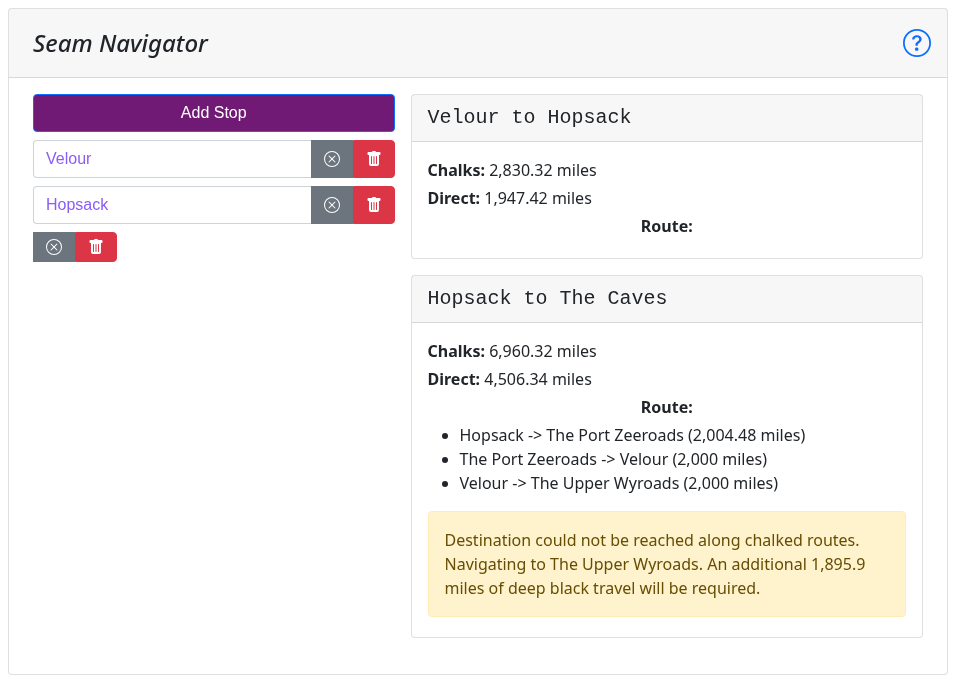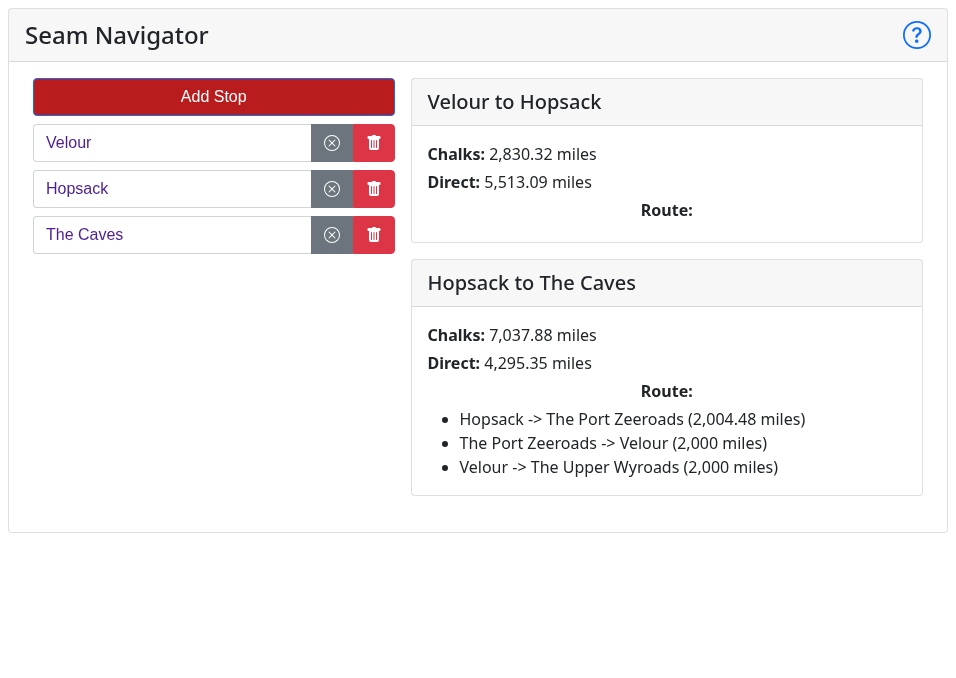--- a/index.html
+++ b/index.html
@@ -15,22 +15,22 @@
       border: 1px solid rgba(0,0,0,.125);
       border-radius: .25rem;
       margin-bottom: 1rem;
       background: #fff;
     }
     .card-header {
       padding: .5rem 1rem;
       background-color: rgba(0,0,0,.03);
       border-bottom: 1px solid rgba(0,0,0,.125);
     }
-    .card-header h4 { margin: 0; font-size: 1.5rem; font-weight: 500; }
-    .card-header h5 { margin: 0; font-size: 1.25rem; font-weight: 500; }
+    .card-header h4 { margin: 8px; font-size: 1.5rem; font-weight: 500; font-style: italic; }
+    .card-header h5 { margin: 0; font-size: 1.25rem; font-weight: 500; font-family: Liberation Mono, monospace; }
     .card-body { padding: 1rem; }
 
     .header-row {
       display: flex;
       align-items: center;
       justify-content: space-between;
     }
     .help-icon-btn {
       background: none; border: none; cursor: pointer; padding: 0;
       color: #0d6efd;
@@ -63,38 +63,38 @@
       font-size: 1rem;
       line-height: 1.5;
       border-radius: .25rem;
       border: 1px solid transparent;
       cursor: pointer;
       color: #fff;
       user-select: none;
       text-align: center;
       vertical-align: middle;
     }
-    .btn-primary { background-color: #b91c1c; border-color: #0d6efd; }
+    .btn-primary { background-color: #701a75; border-color: #0d6efd; }
     .btn-secondary { background-color: #6c757d; border-color: #6c757d; }
     .btn-danger { background-color: #dc3545; border-color: #dc3545; }
 
     .d-grid { display: grid; margin-bottom: .5rem; }
 
     .input-group {
       display: flex;
       width: 100%;
       margin-bottom: .5rem;
     }
     .input-group .form-control {
       flex: 1 1 auto;
       min-width: 0;
       padding: .375rem .75rem;
       font-size: 1rem;
       line-height: 1.5;
-      color: #4c1d95;
+      color: #8b5cf6;
       background-color: #fff;
       border: 1px solid #ced4da;
       border-radius: .25rem 0 0 .25rem;
       border-right: none;
       outline: none;
     }
     .input-group .btn { border-radius: 0; }
     .input-group .btn:last-child { border-radius: 0 .25rem .25rem 0; }
     .input-group .btn svg { width: 16px; height: 16px; display: block; }
 
@@ -156,21 +156,20 @@
                   <path d="M4.646 4.646a.5.5 0 0 1 .708 0L8 7.293l2.646-2.647a.5.5 0 0 1 .708.708L8.707 8l2.647 2.646a.5.5 0 0 1-.708.708L8 8.707l-2.646 2.647a.5.5 0 0 1-.708-.708L7.293 8 4.646 5.354a.5.5 0 0 1 0-.708z"></path>
                 </svg>
               </button>
               <button class="btn btn-danger">
                 <svg viewBox="0 0 16 16" fill="currentColor">
                   <path d="M2.5 1a1 1 0 0 0-1 1v1a1 1 0 0 0 1 1H3v9a2 2 0 0 0 2 2h6a2 2 0 0 0 2-2V4h.5a1 1 0 0 0 1-1V2a1 1 0 0 0-1-1H10a1 1 0 0 0-1-1H7a1 1 0 0 0-1 1H2.5zm3 4a.5.5 0 0 1 .5.5v7a.5.5 0 0 1-1 0v-7a.5.5 0 0 1 .5-.5zM8 5a.5.5 0 0 1 .5.5v7a.5.5 0 0 1-1 0v-7A.5.5 0 0 1 8 5zm3 .5v7a.5.5 0 0 1-1 0v-7a.5.5 0 0 1 1 0z"></path>
                 </svg>
               </button>
             </div>
             <div class="input-group">
-              <input class="form-control" value="The Caves" style="">
               <button class="btn btn-secondary">
                 <svg viewBox="0 0 16 16" fill="currentColor">
                   <path d="M8 15A7 7 0 1 1 8 1a7 7 0 0 1 0 14zm0 1A8 8 0 1 0 8 0a8 8 0 0 0 0 16z"></path>
                   <path d="M4.646 4.646a.5.5 0 0 1 .708 0L8 7.293l2.646-2.647a.5.5 0 0 1 .708.708L8.707 8l2.647 2.646a.5.5 0 0 1-.708.708L8 8.707l-2.646 2.647a.5.5 0 0 1-.708-.708L7.293 8 4.646 5.354a.5.5 0 0 1 0-.708z"></path>
                 </svg>
               </button>
               <button class="btn btn-danger">
                 <svg viewBox="0 0 16 16" fill="currentColor">
                   <path d="M2.5 1a1 1 0 0 0-1 1v1a1 1 0 0 0 1 1H3v9a2 2 0 0 0 2 2h6a2 2 0 0 0 2-2V4h.5a1 1 0 0 0 1-1V2a1 1 0 0 0-1-1H10a1 1 0 0 0-1-1H7a1 1 0 0 0-1 1H2.5zm3 4a.5.5 0 0 1 .5.5v7a.5.5 0 0 1-1 0v-7a.5.5 0 0 1 .5-.5zM8 5a.5.5 0 0 1 .5.5v7a.5.5 0 0 1-1 0v-7A.5.5 0 0 1 8 5zm3 .5v7a.5.5 0 0 1-1 0v-7a.5.5 0 0 1 1 0z"></path>
                 </svg>
@@ -179,36 +178,37 @@
           </div>
       </div>
       <div class="col-right">
         <div id="legs-container">
             <div class="card">
               <div class="card-header">
                 <h5>Velour to Hopsack</h5>
               </div>
               <div class="card-body">
                 <div><span class="bold">Chalks:</span> <span>2,830.32 miles</span></div>
-                <div><span class="bold">Direct:</span> <span>5,513.09 miles</span></div>
+                <div><span class="bold">Direct:</span> <span>1,947.42 miles</span></div>
                 <div class="bold">Route:</div>
               </div>
             </div>
             <div class="card">
               <div class="card-header">
                 <h5>Hopsack to The Caves</h5>
               </div>
               <div class="card-body">
-                <div><span class="bold">Chalks:</span> <span>7,037.88 miles</span></div>
-                <div><span class="bold">Direct:</span> <span>4,295.35 miles</span></div>
+                <div><span class="bold">Chalks:</span> <span>6,960.32 miles</span></div>
+                <div><span class="bold">Direct:</span> <span>4,506.34 miles</span></div>
                 <div class="bold">Route:</div>
                 <ul class="route-lines">
                   <li>Hopsack -&gt; The Port Zeeroads (2,004.48 miles)</li>
                   <li>The Port Zeeroads -&gt; Velour (2,000 miles)</li>
                   <li>Velour -&gt; The Upper Wyroads (2,000 miles)</li>
                 </ul>
+                <div class="alert-warning">Destination could not be reached along chalked routes. Navigating to The Upper Wyroads. An additional 1,895.9 miles of deep black travel will be required.</div>
               </div>
             </div>
           </div>
       </div>
     </div>
   </div>
 </div>
 
 </body></html>

